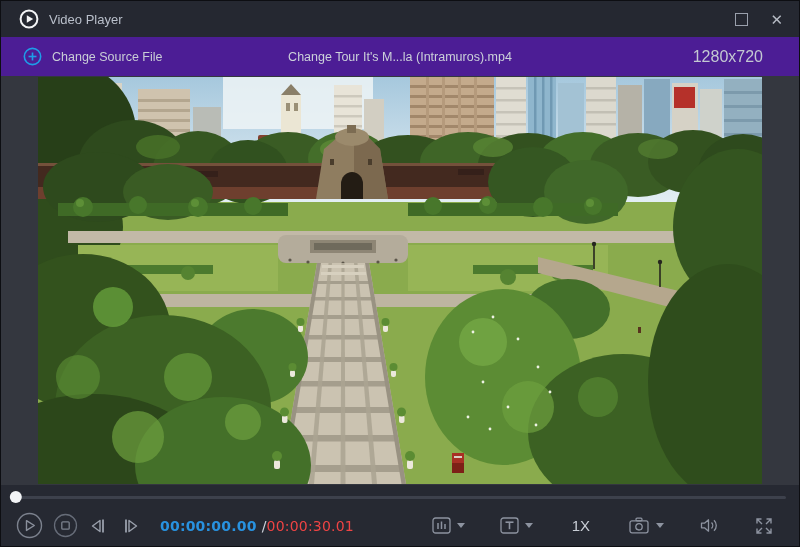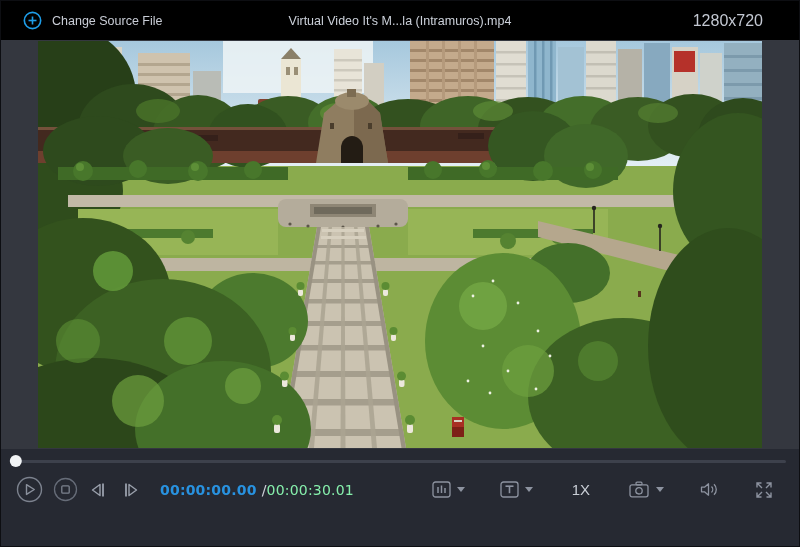--- a/index.html
+++ b/index.html
@@ -12,62 +12,75 @@
     color:#c6cbd5;overflow:hidden;
   }
   
   .titlebar{height:36px;background:#252831;display:flex;align-items:center;padding:0 16px 0 18px;flex:0 0 auto;}
   .app-icon{width:20px;height:20px;display:flex;}
   .app-title{margin-left:10px;font-size:13px;color:#b9bfca;}
   .win-buttons{margin-left:auto;display:flex;align-items:center;gap:22px;}
   .btn-max{width:13px;height:13px;border:1px solid #9aa0ac;cursor:pointer;}
   .btn-close{font-size:15px;line-height:1;color:#b6bbc4;cursor:pointer;}
   
-  .toolbar{height:39px;background:#000000;display:flex;align-items:center;padding:0 36px 0 22px;position:relative;flex:0 0 auto;}
+  .toolbar{height:39px;background:#4c1d95;display:flex;align-items:center;padding:0 36px 0 22px;position:relative;flex:0 0 auto;}
   .change-source{display:flex;align-items:center;gap:10px;cursor:pointer;}
   .change-source span{font-size:12.5px;color:#c9cdd6;}
   .filename{position:absolute;left:50%;transform:translateX(-50%);font-size:12.5px;color:#ccd1da;white-space:nowrap;}
   .resolution{margin-left:auto;font-size:16px;color:#c3c8d2;}
   
   .stage{height:409px;background:#34373f;display:flex;justify-content:center;flex:0 0 auto;}
   .video{width:724px;height:407px;margin-top:1px;background:#000;}
   
   .progress-row{height:24px;display:flex;align-items:center;padding:0 13px;background:#262932;flex:0 0 auto;}
   .track{position:relative;flex:1;height:3px;background:#3d414c;border-radius:2px;cursor:pointer;}
   .knob{position:absolute;top:50%;width:12px;height:12px;border-radius:50%;background:#f2f4f6;transform:translate(-35%,-50%);cursor:pointer;}
   
   .controls{height:39px;display:flex;align-items:center;padding:0 26px 6px 15px;background:#262932;flex:0 0 auto;}
   .left-group{display:flex;align-items:center;gap:9px;}
   .ctl{display:flex;align-items:center;justify-content:center;cursor:pointer;}
   .time{margin-left:10px;font-family:"DejaVu Sans",sans-serif;font-size:14px;letter-spacing:.2px;white-space:nowrap;}
   .time .cur{color:var(--time-blue,#2892e0);font-weight:bold;}
   .time .sep{color:#ced2da;margin-left:5px;}
-  .time .dur{color:#86efac;}
+  .time .dur{color:#ef4444;}
   .right-group{margin-left:auto;display:flex;align-items:center;gap:35px;}
   .pair{display:flex;align-items:center;gap:6px;cursor:pointer;}
   .dd{width:0;height:0;border-left:4.5px solid transparent;border-right:4.5px solid transparent;border-top:5.5px solid #8d93a0;}
   .speed{font-size:15px;color:#c9ced6;cursor:pointer;margin:0 4px;}
   svg{display:block;}
 </style>
 </head>
 <body>
 
 <div class="window">
 
+  <div class="titlebar">
+    <span class="app-icon">
+      <svg width="20" height="20" viewBox="0 0 20 20">
+        <circle cx="10" cy="10" r="8.4" fill="none" stroke="#f3f4f6" stroke-width="2"></circle>
+        <path d="M7.8 6.3 L14.2 10 L7.8 13.7 Z" fill="#f3f4f6"></path>
+      </svg>
+    </span>
+    <span class="app-title">Video Player</span>
+    <div class="win-buttons">
+      <span class="btn-max"></span>
+      <span class="btn-close">✕</span>
+    </div>
+  </div>
 
   <div class="toolbar">
     <div class="change-source">
       <svg width="19" height="19" viewBox="0 0 20 20">
         <circle cx="10" cy="10" r="8.6" fill="none" stroke="#1e9de8" stroke-width="1.7"></circle>
         <line x1="10" y1="5.8" x2="10" y2="14.2" stroke="#1e9de8" stroke-width="1.7"></line>
         <line x1="5.8" y1="10" x2="14.2" y2="10" stroke="#1e9de8" stroke-width="1.7"></line>
       </svg>
       <span>Change Source File</span>
     </div>
-    <div class="filename">Virtual Video It's M...la (Intramuros).mp4</div>
+    <div class="filename">Change Tour It's M...la (Intramuros).mp4</div>
     <div class="resolution">1280x720</div>
   </div>
 
   <div class="stage">
     <div class="video">
       <svg width="724" height="407" viewBox="0 0 724 407">
         <defs>
           <linearGradient id="sky" x1="0" y1="0" x2="0" y2="1">
             <stop offset="0" stop-color="#a6c8dd"></stop>
               <stop offset="1" stop-color="#e3eef4"></stop>

